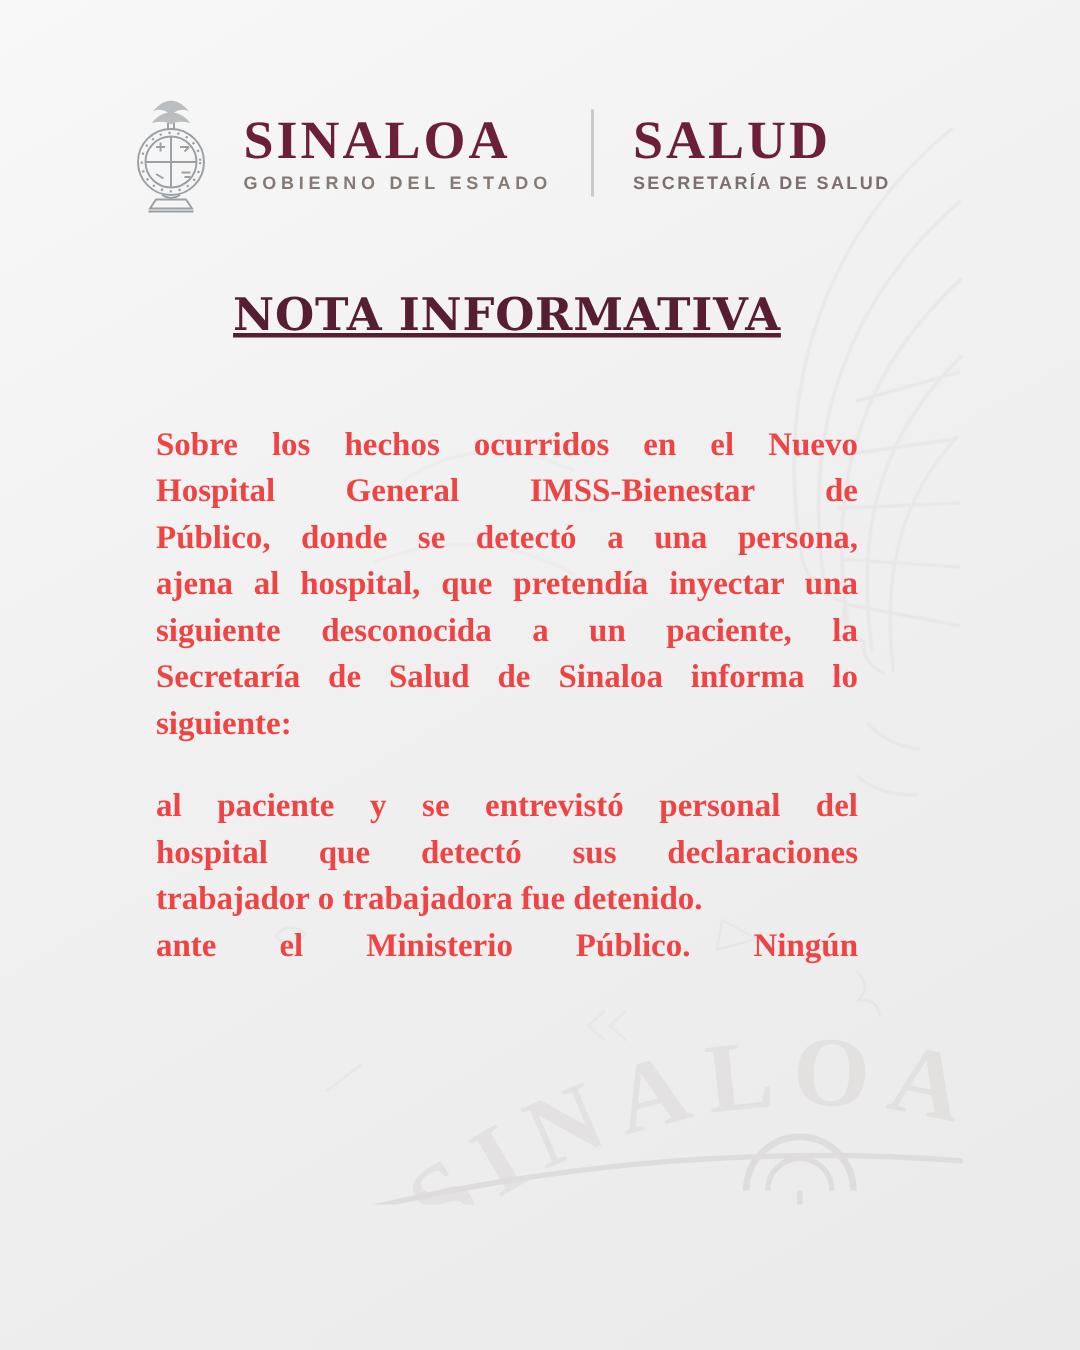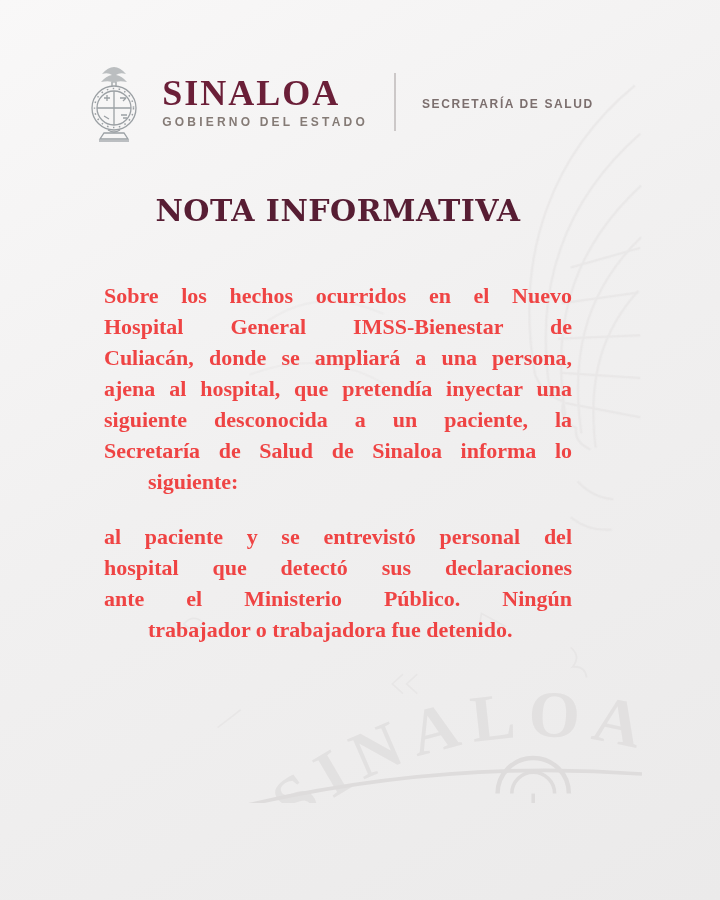--- a/index.html
+++ b/index.html
@@ -30,32 +30,32 @@
     letter-spacing:3.2px;color:#857b76;white-space:nowrap;
   }
   .brand-sub.tight{letter-spacing:1.6px;color:#7c6f6e;}
   .hdr-divider{width:2px;height:58px;background:#ccc8c8;margin:0 10px;}
 
   
   .title{
     position:relative;z-index:2;
     margin:46px 0 0 0;text-align:center;
     font-family:"DejaVu Serif",serif;font-weight:bold;
-    font-size:30px;line-height:34px;letter-spacing:0.5px;color:#571d33;
+    font-size:30px;line-height:34px;letter-spacing:0.5px;color:#571d33;text-decoration:underline;
   }
 
   
   .content{position:relative;z-index:2;margin:52px 70px 0 70px;}
   .para{margin:0 0 24px 0;}
   .ln{
     font-family:Liberation Serif, serif;font-weight:bold;
     font-size:22px;line-height:31px;color:#ef4444;
     text-align:justify;text-align-last:justify;
   }
-  .ln-last{text-align:justify;text-align-last:left;margin-left:44px;}
+  .ln-last{text-align:justify;text-align-last:left;}
 </style>
 </head>
 <body>
 
 <div class="page">
 
   <svg class="watermark" viewBox="0 0 720 900" aria-hidden="true">
 
     <g stroke="#e4e2e2" stroke-width="2.5" fill="none" opacity="0.6">
       <path d="M712 96 C 622 170 576 282 600 420"></path>
@@ -113,40 +113,41 @@
     </div>
 
     <div class="brand">
       <div class="brand-name">SINALOA</div>
       <div class="brand-sub">GOBIERNO DEL ESTADO</div>
     </div>
 
     <div class="hdr-divider"></div>
 
     <div class="brand">
+      <div class="brand-name">SALUD</div>
       <div class="brand-sub tight">SECRETARÍA DE SALUD</div>
     </div>
   </header>
 
   <h1 class="title">NOTA INFORMATIVA</h1>
 
   <main class="content">
 
     <div class="para">
       <div class="ln">Sobre los hechos ocurridos en el Nuevo</div>
       <div class="ln">Hospital General IMSS-Bienestar de</div>
-      <div class="ln">Culiacán, donde se ampliará a una persona,</div>
+      <div class="ln">Público, donde se detectó a una persona,</div>
       <div class="ln">ajena al hospital, que pretendía inyectar una</div>
       <div class="ln">siguiente desconocida a un paciente, la</div>
       <div class="ln">Secretaría de Salud de Sinaloa informa lo</div>
       <div class="ln ln-last">siguiente:</div>
     </div>
 
     <div class="para">
       <div class="ln">al paciente y se entrevistó personal del</div>
       <div class="ln">hospital que detectó sus declaraciones</div>
+      <div class="ln ln-last">trabajador o trabajadora fue detenido.</div>
       <div class="ln">ante el Ministerio Público. Ningún</div>
-      <div class="ln ln-last">trabajador o trabajadora fue detenido.</div>
     </div>
 
 
   </main>
 </div>
 
 </body></html>

